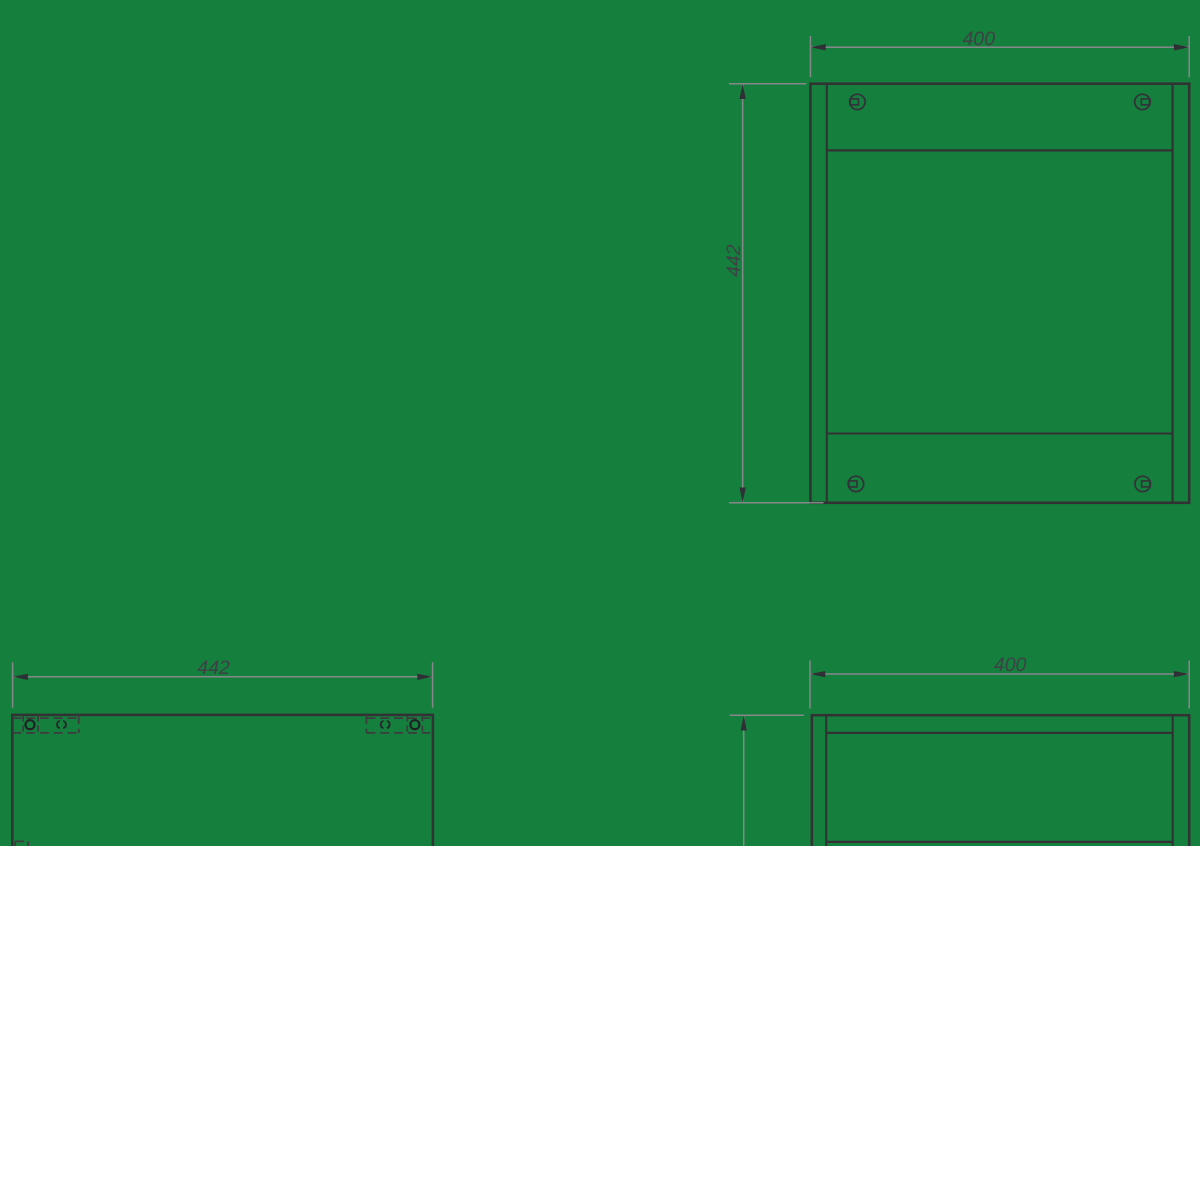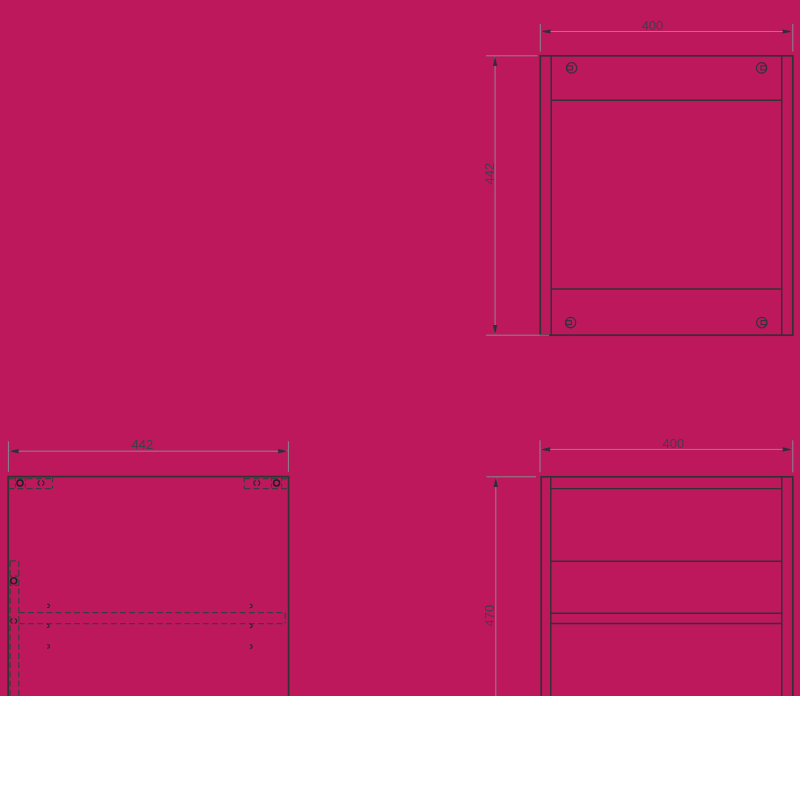--- a/index.html
+++ b/index.html
@@ -1,16 +1,16 @@
 <!DOCTYPE html>
 <html><head>
 <meta charset="utf-8">
 <style>
   html,body{margin:0;padding:0;background:#ffffff;}
-  .page{width:800px;height:696px;position:relative;background:#be185d;overflow:hidden;}
+  .page{width:800px;height:564px;position:relative;background:#15803d;overflow:hidden;font-style:italic;}
   text{font-family:"Liberation Sans",sans-serif;font-size:13px;fill:#3f3f46;}
 </style>
 </head>
 <body>
 <div class="page">
 <svg width="800" height="800" viewBox="0 0 800 800" xmlns="http://www.w3.org/2000/svg" fill="none">
 
 <rect x="540.3" y="55.8" width="252.5" height="279.4" stroke="#323234" stroke-width="1.7"></rect>
 
 <line x1="551.2" y1="56" x2="551.2" y2="335" stroke="#323234" stroke-width="1.45"></line>

